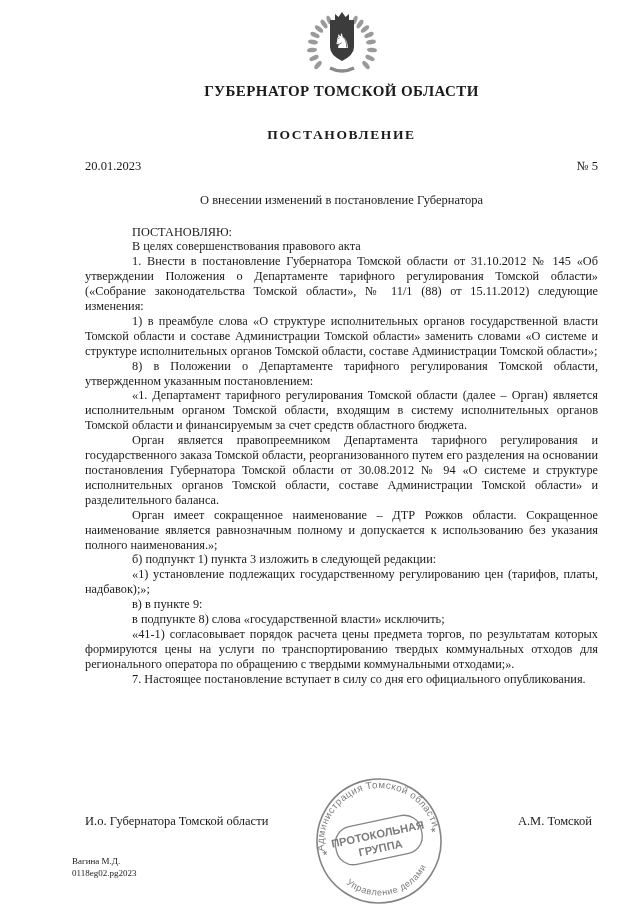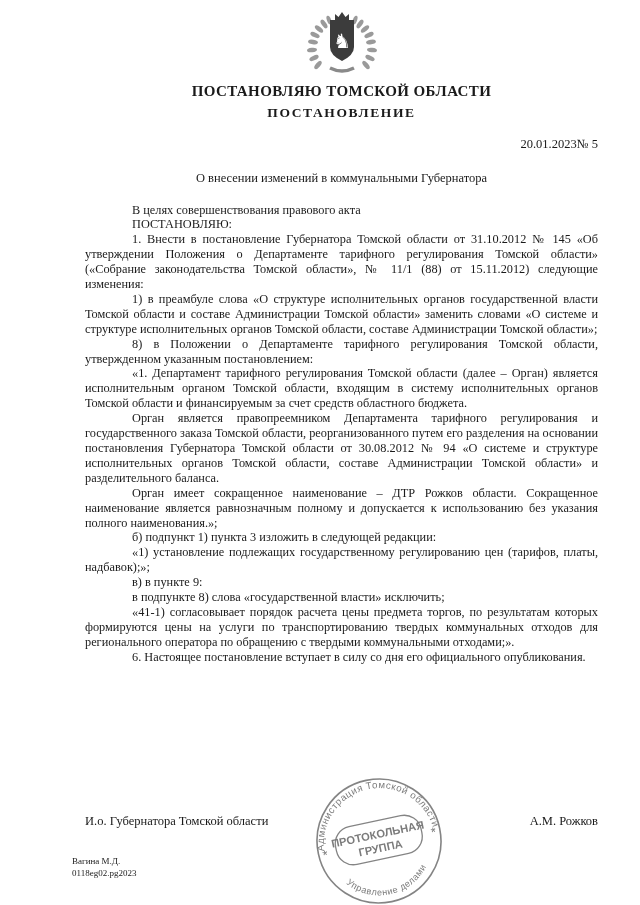--- a/index.html
+++ b/index.html
@@ -3,30 +3,30 @@
 <meta charset="utf-8">
 <style>
   html,body{margin:0;padding:0;}
   body{
     width:640px;height:905px;background:#ffffff;position:relative;
     font-family:"Liberation Serif", serif;color:#1a1a1a;overflow:hidden;
   }
   .doc{padding:0 42px 0 85px;}
   .emblem{display:block;margin:10px auto 0;}
   .org-name{margin-top:9px;text-align:center;font-size:15px;font-weight:bold;letter-spacing:.4px;}
-  .doc-type{margin-top:5px;text-align:center;font-size:13.5px;font-weight:bold;letter-spacing:1.6px;}
-  .date-row{margin-top:16px;display:flex;justify-content:flex-end;font-size:12.5px;}
+  .doc-type{margin-top:27px;text-align:center;font-size:13.5px;font-weight:bold;letter-spacing:1.6px;}
+  .date-row{margin-top:16px;display:flex;justify-content:space-between;font-size:12.5px;}
   .doc-title{margin-top:19px;text-align:center;font-size:12.5px;line-height:15.5px;}
   .doc-body{margin-top:16px;}
   .doc-body p{
     margin:0;font-size:12.3px;line-height:14.9px;
     text-align:justify;text-indent:47px;
   }
   .sig-row{
-    position:absolute;left:85px;right:42px;top:814px;
+    position:absolute;left:85px;right:48px;top:814px;
     display:flex;justify-content:space-between;font-size:12.5px;text-align:right;
   }
   .exec-footer{position:absolute;left:72px;top:855px;font-size:9px;line-height:12px;color:#222;}
   .stamp{
     position:absolute;left:313px;top:775px;width:132px;height:132px;
     transform:rotate(-12deg);opacity:.82;pointer-events:none;
   }
   .stamp text{font-family:"Liberation Sans", sans-serif;fill:#5f5f5f;}
 </style>
 </head>
@@ -60,53 +60,53 @@
 
     <path d="M29,58 q12,6 24,0" stroke="#8a8a8a" stroke-width="3.4" fill="none"></path>
 
     <path d="M34,10 v-6 l3.5,3 l3.5,-5 l3.5,5 l3.5,-3 v6 z" fill="#3c3c3c"></path>
 
     <path d="M29,10 h24 v27 q0,8 -12,14 q-12,-6 -12,-14 z" fill="#3c3c3c"></path>
 
     <text x="41" y="38" text-anchor="middle" font-size="20" font-family="DejaVu Sans" fill="#ffffff">♞</text>
   </svg>
 
-  <div class="org-name">ПОСТАНОВЛЯЮ ТОМСКОЙ ОБЛАСТИ</div>
+  <div class="org-name">ГУБЕРНАТОР ТОМСКОЙ ОБЛАСТИ</div>
   <div class="doc-type">ПОСТАНОВЛЕНИЕ</div>
 
   <div class="date-row">
     <span>20.01.2023</span>
     <span>№ 5</span>
   </div>
 
   <div class="doc-title">
-    <div>О внесении изменений в коммунальными Губернатора</div>
+    <div>О внесении изменений в постановление Губернатора</div>
   </div>
 
   <div class="doc-body">
+    <p>ПОСТАНОВЛЯЮ:</p>
     <p>В целях совершенствования правового акта</p>
-    <p>ПОСТАНОВЛЯЮ:</p>
     <p>1. Внести в постановление Губернатора Томской области от 31.10.2012 № 145 «Об утверждении Положения о Департаменте тарифного регулирования Томской области» («Собрание законодательства Томской области», № 11/1 (88) от 15.11.2012) следующие изменения:</p>
     <p>1) в преамбуле слова «О структуре исполнительных органов государственной власти Томской области и составе Администрации Томской области» заменить словами «О системе и структуре исполнительных органов Томской области, составе Администрации Томской области»;</p>
     <p>8) в Положении о Департаменте тарифного регулирования Томской области, утвержденном указанным постановлением:</p>
     <p>«1. Департамент тарифного регулирования Томской области (далее – Орган) является исполнительным органом Томской области, входящим в систему исполнительных органов Томской области и финансируемым за счет средств областного бюджета.</p>
     <p>Орган является правопреемником Департамента тарифного регулирования и государственного заказа Томской области, реорганизованного путем его разделения на основании постановления Губернатора Томской области от 30.08.2012 № 94 «О системе и структуре исполнительных органов Томской области, составе Администрации Томской области» и разделительного баланса.</p>
     <p>Орган имеет сокращенное наименование – ДТР Рожков области. Сокращенное наименование является равнозначным полному и допускается к использованию без указания полного наименования.»;</p>
     <p>б) подпункт 1) пункта 3 изложить в следующей редакции:</p>
     <p>«1) установление подлежащих государственному регулированию цен (тарифов, платы, надбавок);»;</p>
     <p>в) в пункте 9:</p>
     <p>в подпункте 8) слова «государственной власти» исключить;</p>
     <p>«41-1) согласовывает порядок расчета цены предмета торгов, по результатам которых формируются цены на услуги по транспортированию твердых коммунальных отходов для регионального оператора по обращению с твердыми коммунальными отходами;».</p>
-    <p>6. Настоящее постановление вступает в силу со дня его официального опубликования.</p>
+    <p>7. Настоящее постановление вступает в силу со дня его официального опубликования.</p>
   </div>
 </div>
 
 <div class="sig-row">
   <span>И.о. Губернатора Томской области</span>
-  <span>А.М. Рожков</span>
+  <span>А.М. Томской</span>
 </div>
 
 <div class="exec-footer">
   <div>Вагина М.Д.</div>
   <div>0118eg02.pg2023</div>
 </div>
 
 <svg class="stamp" viewBox="0 0 130 130">
   <defs>
     <path id="arcTop" d="M 10,68 A 55,55 0 1 1 120,68" fill="none"></path>

